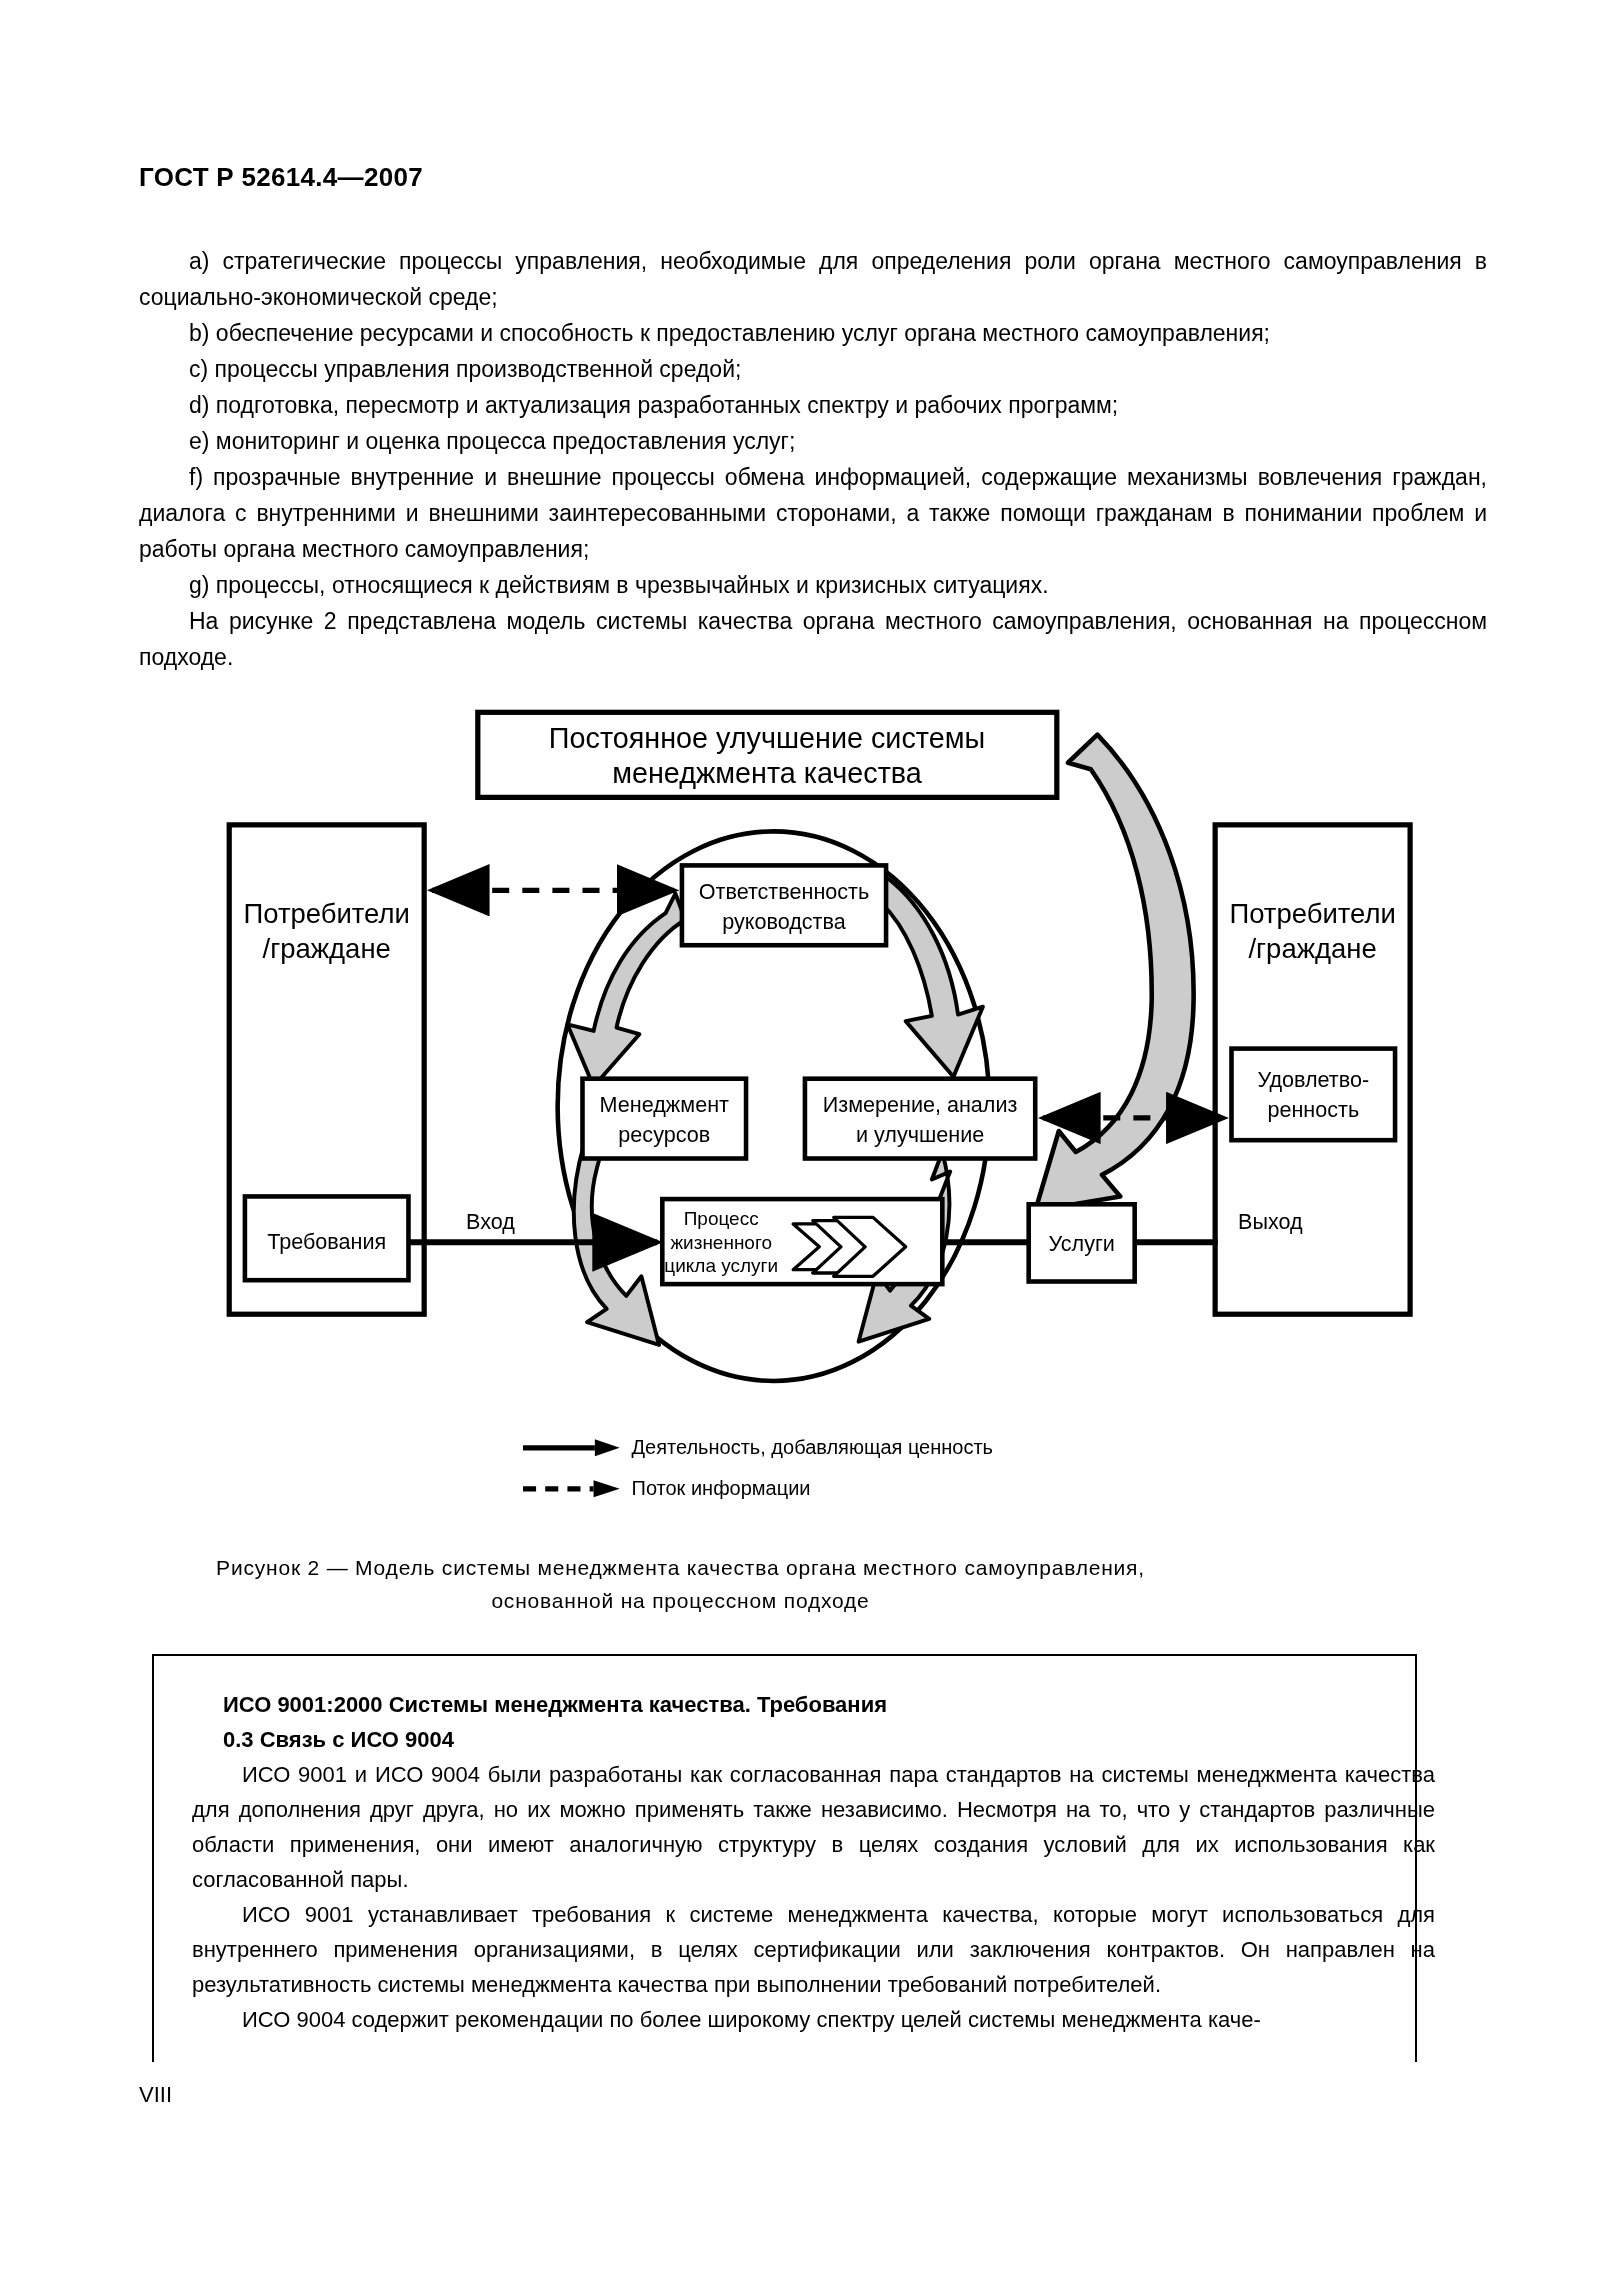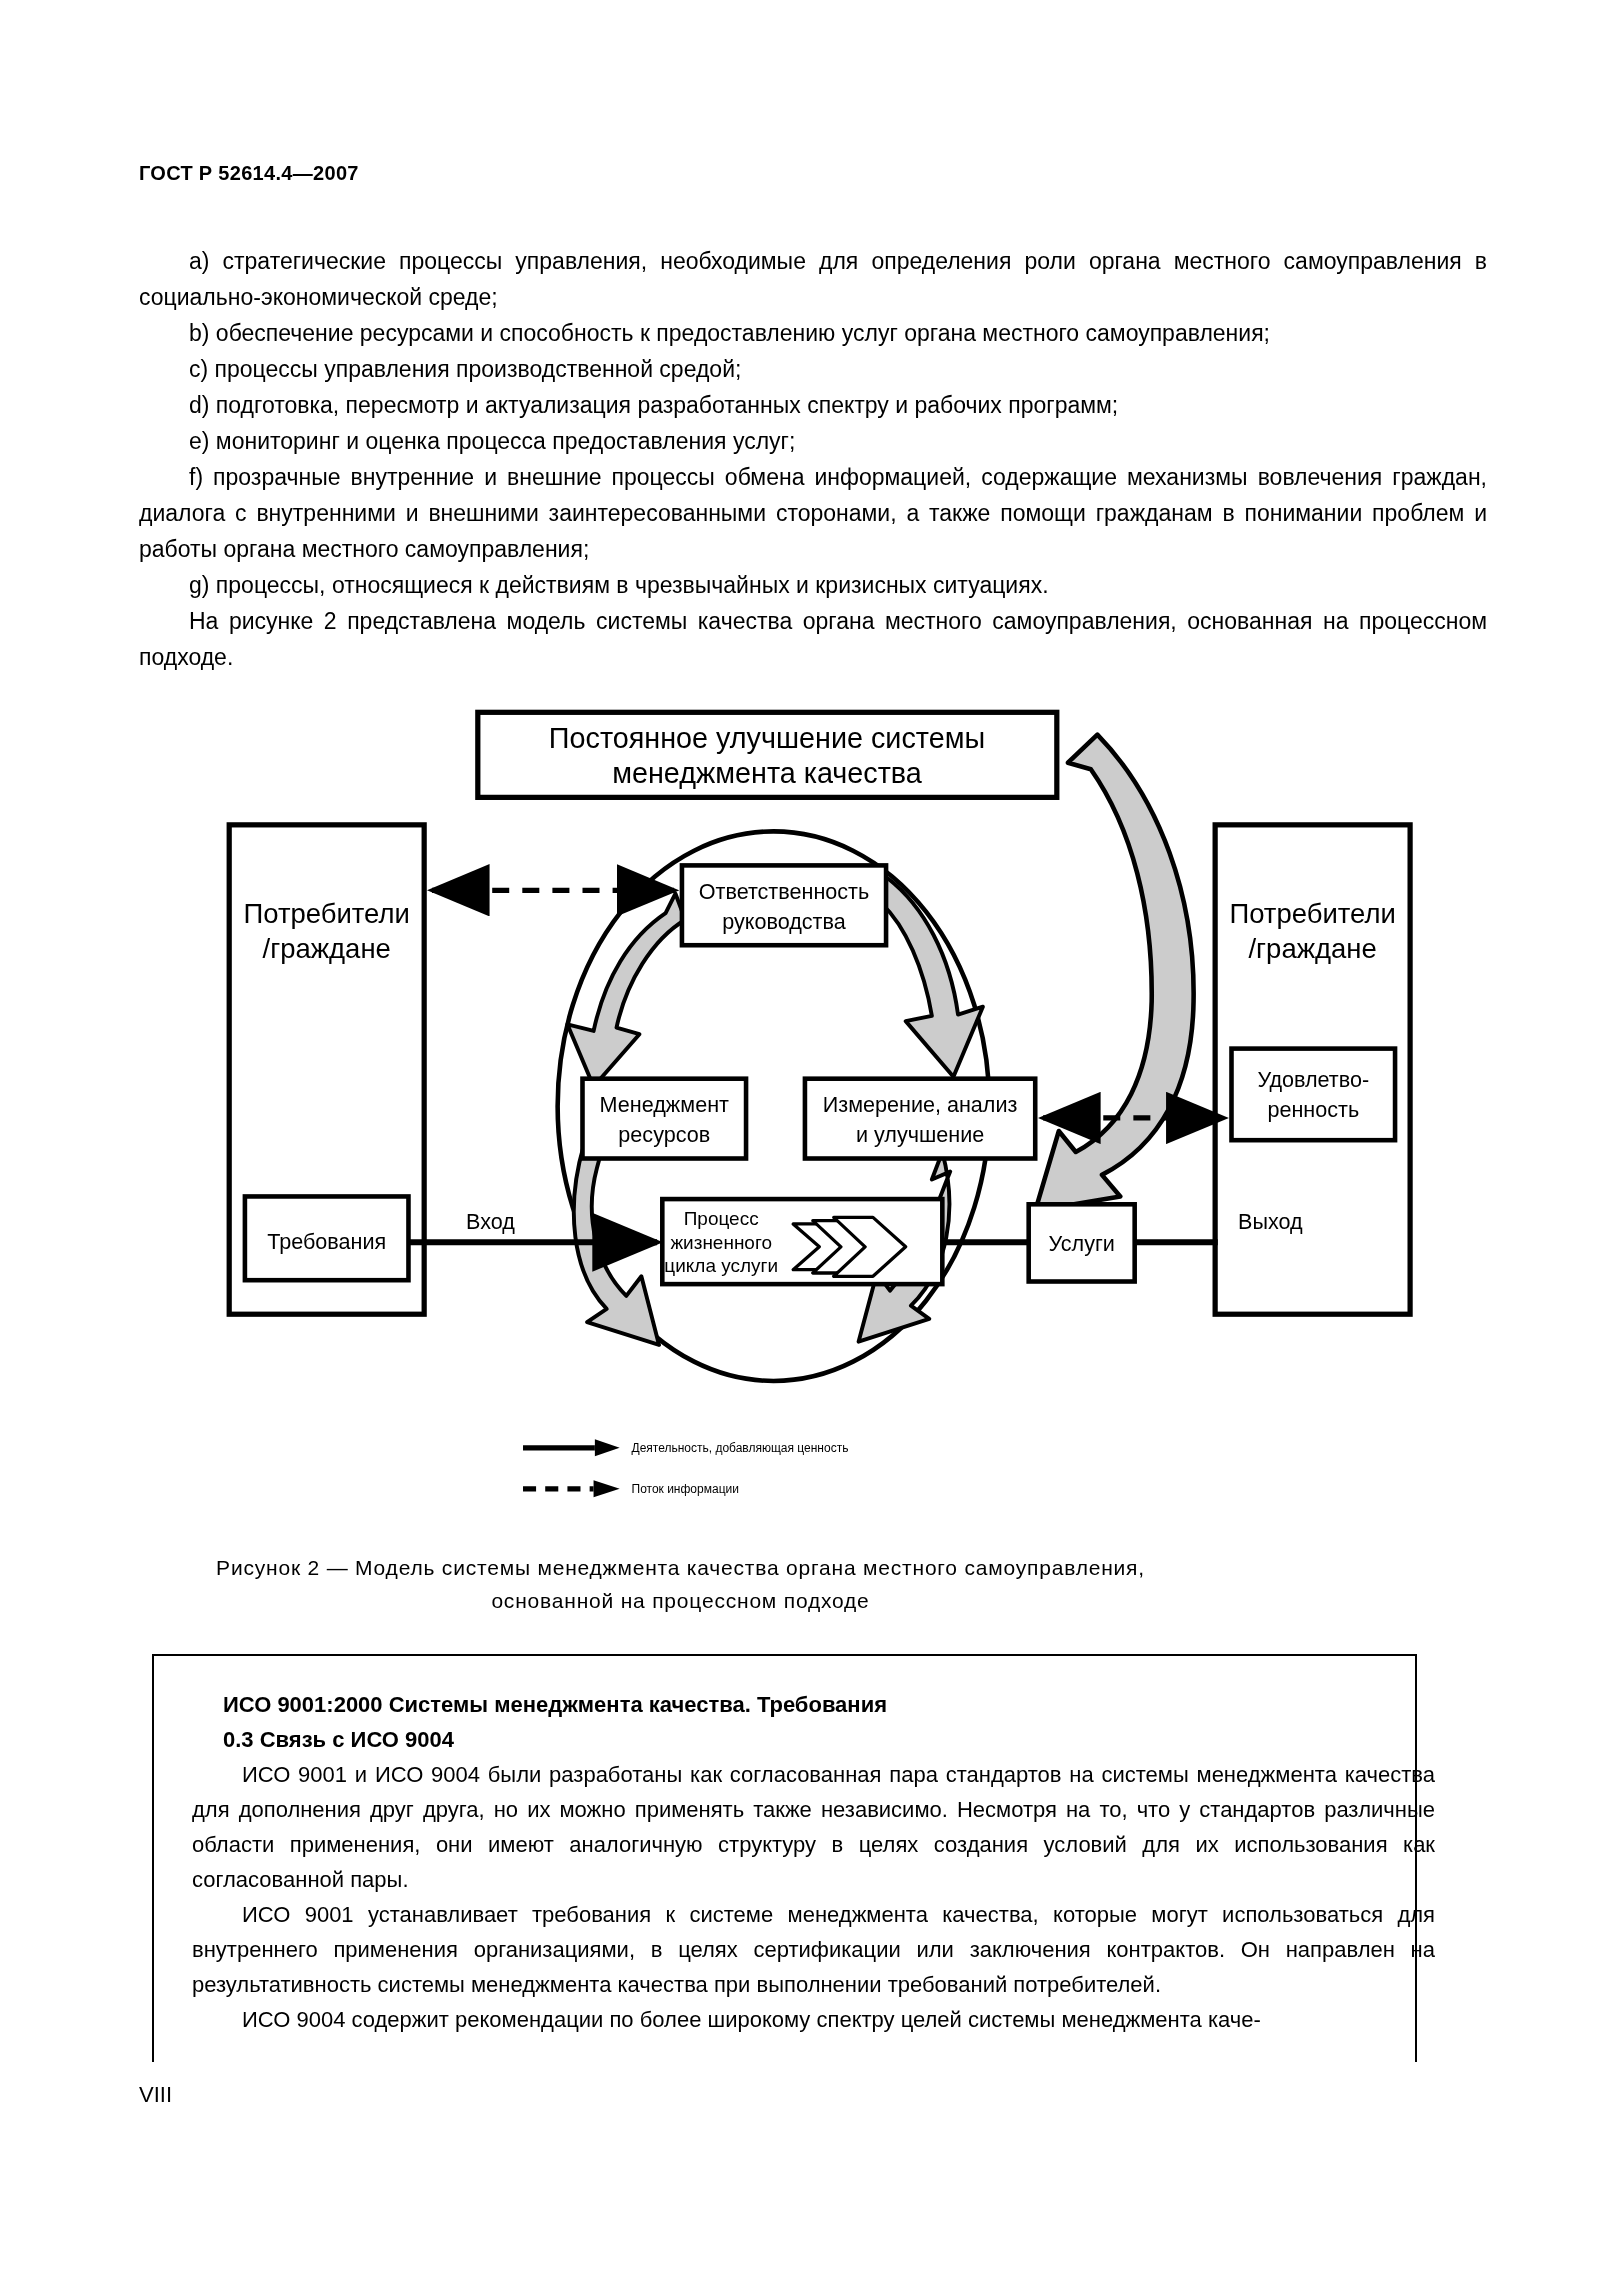--- a/index.html
+++ b/index.html
@@ -19,21 +19,21 @@
     position: absolute;
     inset: 0;
     background: #ffffff;
   }
 
   
   .doc-header {
     position: absolute;
     left: 139px;
     top: 162px;
-    font-size: 20px;
+    font-size: 26px;
     font-weight: bold;
     letter-spacing: 0.3px;
     white-space: nowrap;
   }
 
   
   .body-text {
     position: absolute;
     left: 139px;
     top: 243px;
@@ -68,21 +68,21 @@
     letter-spacing: 0.8px;
   }
   .fig-caption div { white-space: nowrap; }
 
   
   .legend {
     position: absolute;
     left: 523px;
     top: 1427px;
     width: 720px;
-    font-size: 12px;
+    font-size: 20px;
   }
   .legend-row {
     display: flex;
     align-items: center;
     height: 41px;
   }
   .legend-icon { width: 98px; height: 19.6px; flex: 0 0 98px; }
   .legend-label { margin-left: 10.5px; }
 
   

